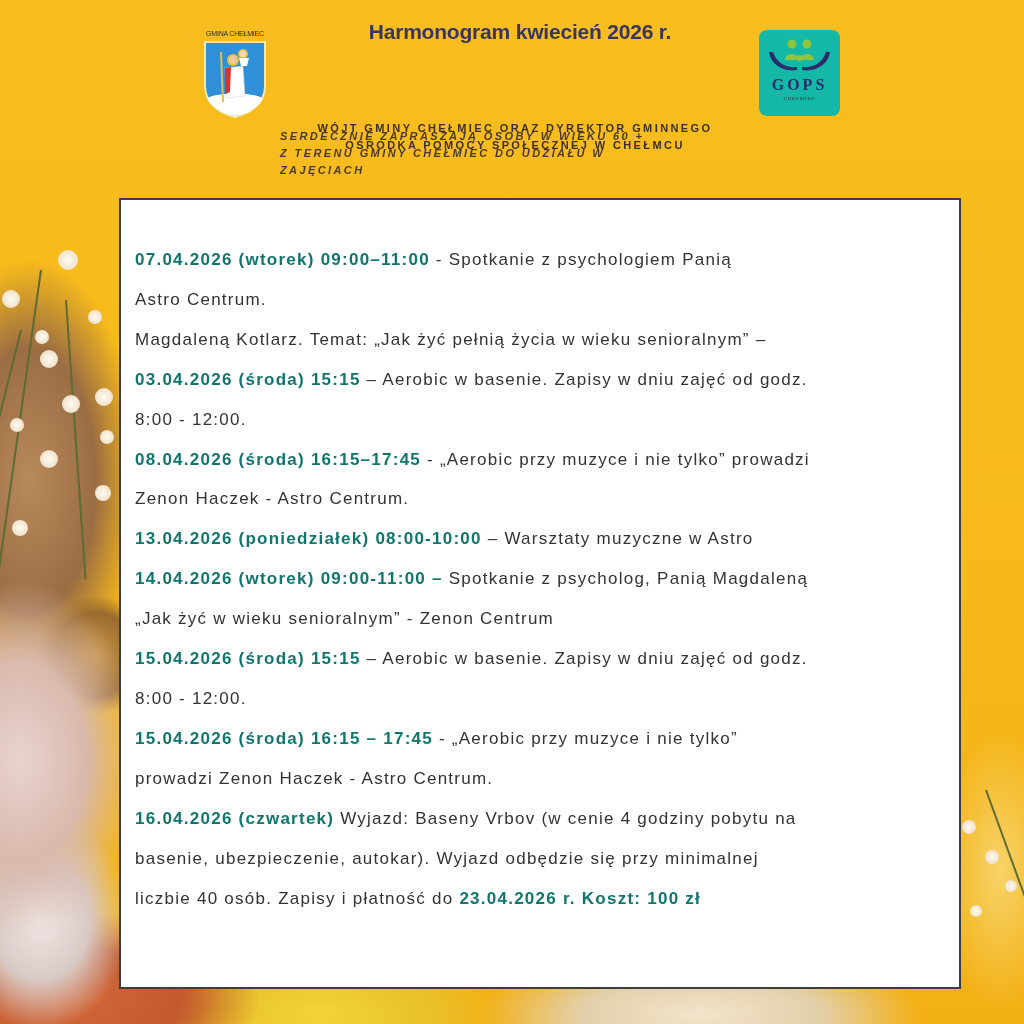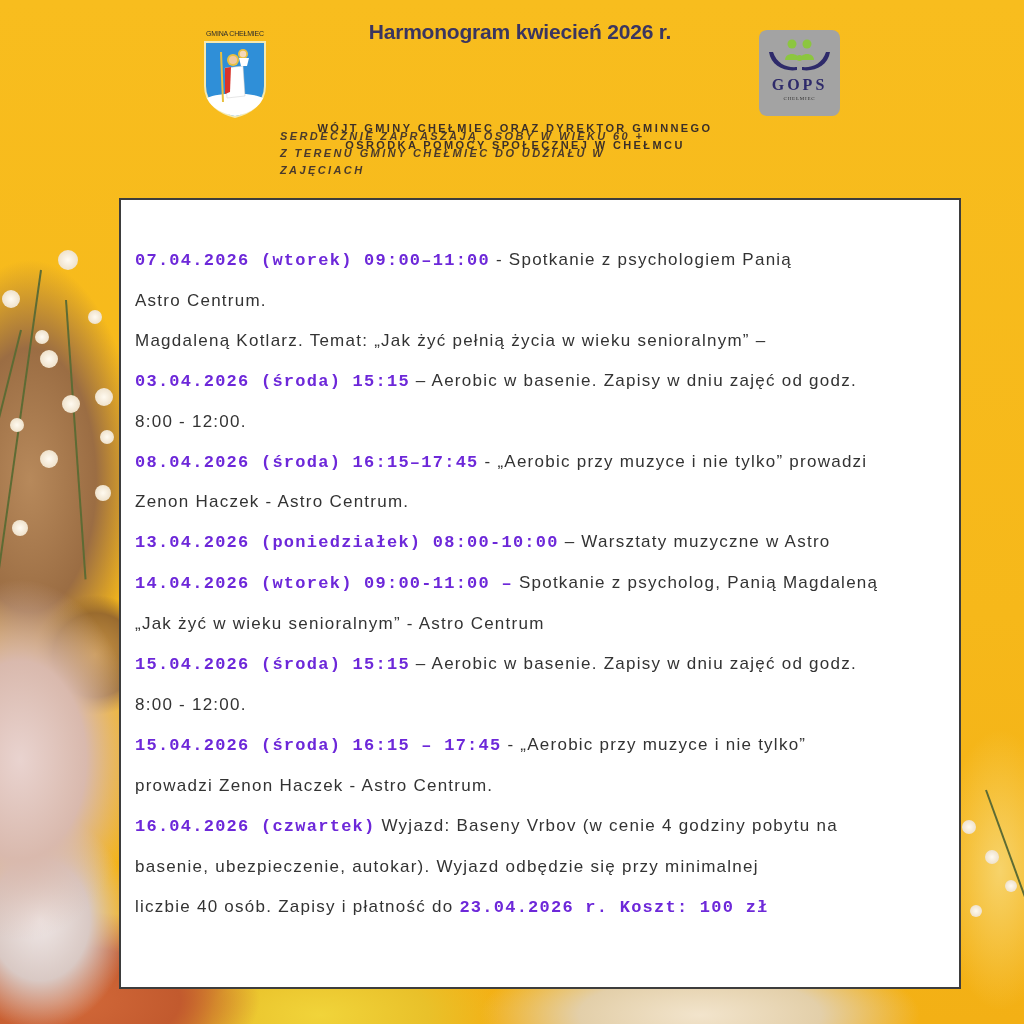--- a/index.html
+++ b/index.html
@@ -47,41 +47,41 @@
     .subtitle {
       position: absolute; left: 260px; top: 80px; width: 510px; text-align: center;
       font-size: 11px; font-weight: bold; color: #3b2f28; letter-spacing: 2.4px; line-height: 17px; margin-top: 40px;
     }
     .invite {
       position: absolute; left: 280px; top: 128px; width: 470px; text-align: left;
       font-size: 11px; font-weight: bold; font-style: italic; color: #4a3a2c; letter-spacing: 2.4px; line-height: 17px;
     }
     .gops {
       position: absolute; left: 759px; top: 30px; width: 81px; height: 86px;
-      background: #a3a3a3; border-radius: 8px;
+      background: #14b8a6; border-radius: 8px;
     }
     .gops-text {
       position: absolute; left: 0; top: 46px; width: 81px; text-align: center;
       font-family: "Liberation Serif", serif; font-size: 16px; font-weight: bold; color: #2e2a6a; letter-spacing: 3px;
     }
     .gops-sub {
       position: absolute; left: 0; top: 66px; width: 81px; text-align: center;
       font-family: "Liberation Serif", serif; font-size: 5px; color: #333; letter-spacing: 0.8px;
     }
 
     
     .card {
       position: absolute; left: 119px; top: 198px; width: 842px; height: 791px;
       background: #ffffff; border: 2px solid #3d3d3d;
     }
     .content {
       position: absolute; left: 14px; top: 40px; width: 820px;
       font-size: 17px; color: #333333; line-height: 39.9px; letter-spacing: 1.25px;
     }
-    .entry b, .entry .bold { font-weight: bold; color: #6d28d9; font-family: Liberation Mono, monospace; }
+    .entry b, .entry .bold { font-weight: bold; color: #0f766e; }
   </style>
 </head>
 <body>
 
 <div class="bg"></div>
 
 <div>
   <div class="stem" style="left:40px;top:270px;height:330px;transform:rotate(8deg);"></div>
   <div class="stem" style="left:65px;top:300px;height:280px;transform:rotate(-4deg);"></div>
   <div class="stem" style="left:20px;top:330px;height:300px;transform:rotate(14deg);"></div>
@@ -169,21 +169,21 @@
       <div><b>08.04.2026 (środa) 16:15–17:45</b><span> - „Aerobic przy muzyce i nie tylko” prowadzi</span></div>
       <div>Zenon Haczek - Astro Centrum.</div>
     </div>
 
     <div class="entry">
       <div><b>13.04.2026 (poniedziałek) 08:00-10:00</b><span> – Warsztaty muzyczne w Astro</span></div>
     </div>
 
     <div class="entry">
       <div><b>14.04.2026 (wtorek) 09:00-11:00 –</b><span> Spotkanie z psycholog, Panią Magdaleną</span></div>
-      <div>„Jak żyć w wieku senioralnym” - Astro Centrum</div>
+      <div>„Jak żyć w wieku senioralnym” - Zenon Centrum</div>
     </div>
 
     <div class="entry">
       <div><b>15.04.2026 (środa) 15:15</b><span> – Aerobic w basenie. Zapisy w dniu zajęć od godz.</span></div>
       <div>8:00 - 12:00.</div>
     </div>
 
     <div class="entry">
       <div><b>15.04.2026 (środa) 16:15 – 17:45</b><span> - „Aerobic przy muzyce i nie tylko”</span></div>
       <div>prowadzi Zenon Haczek - Astro Centrum.</div>

